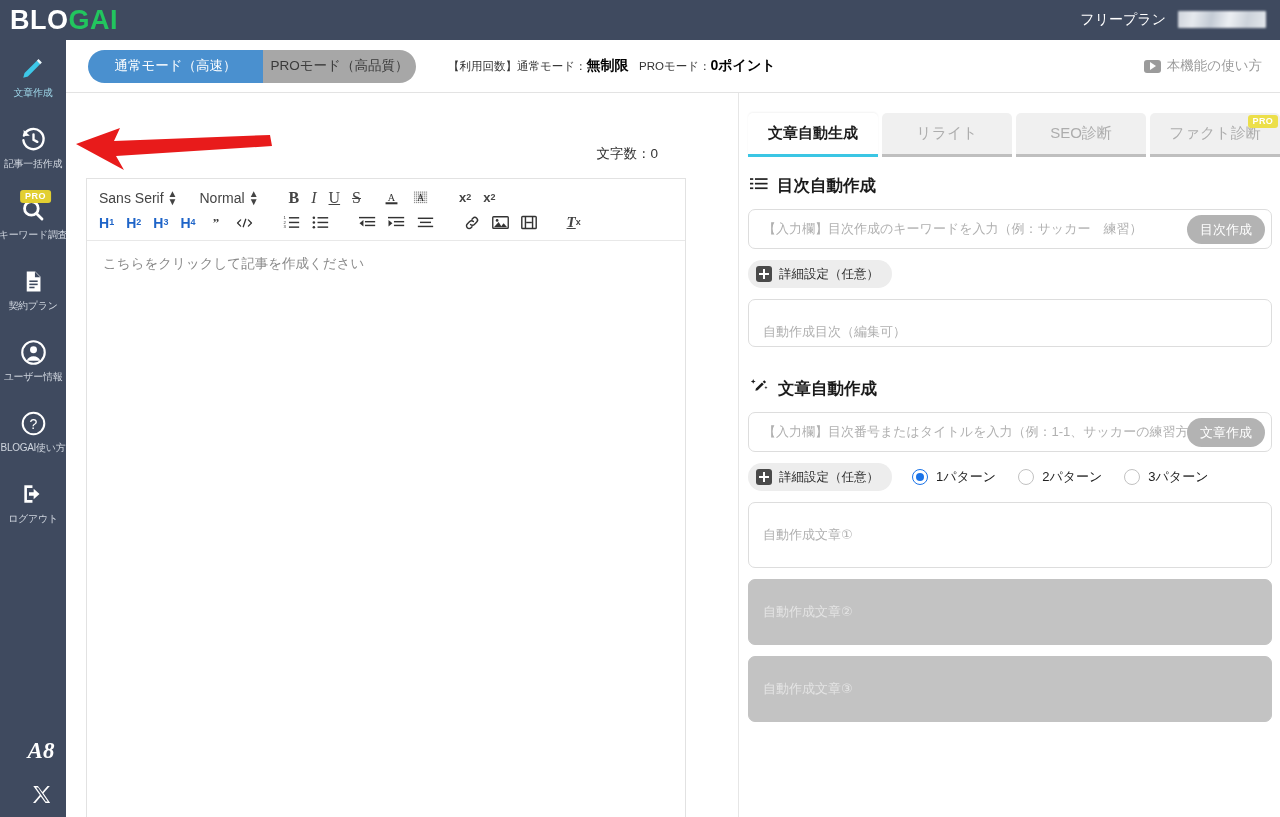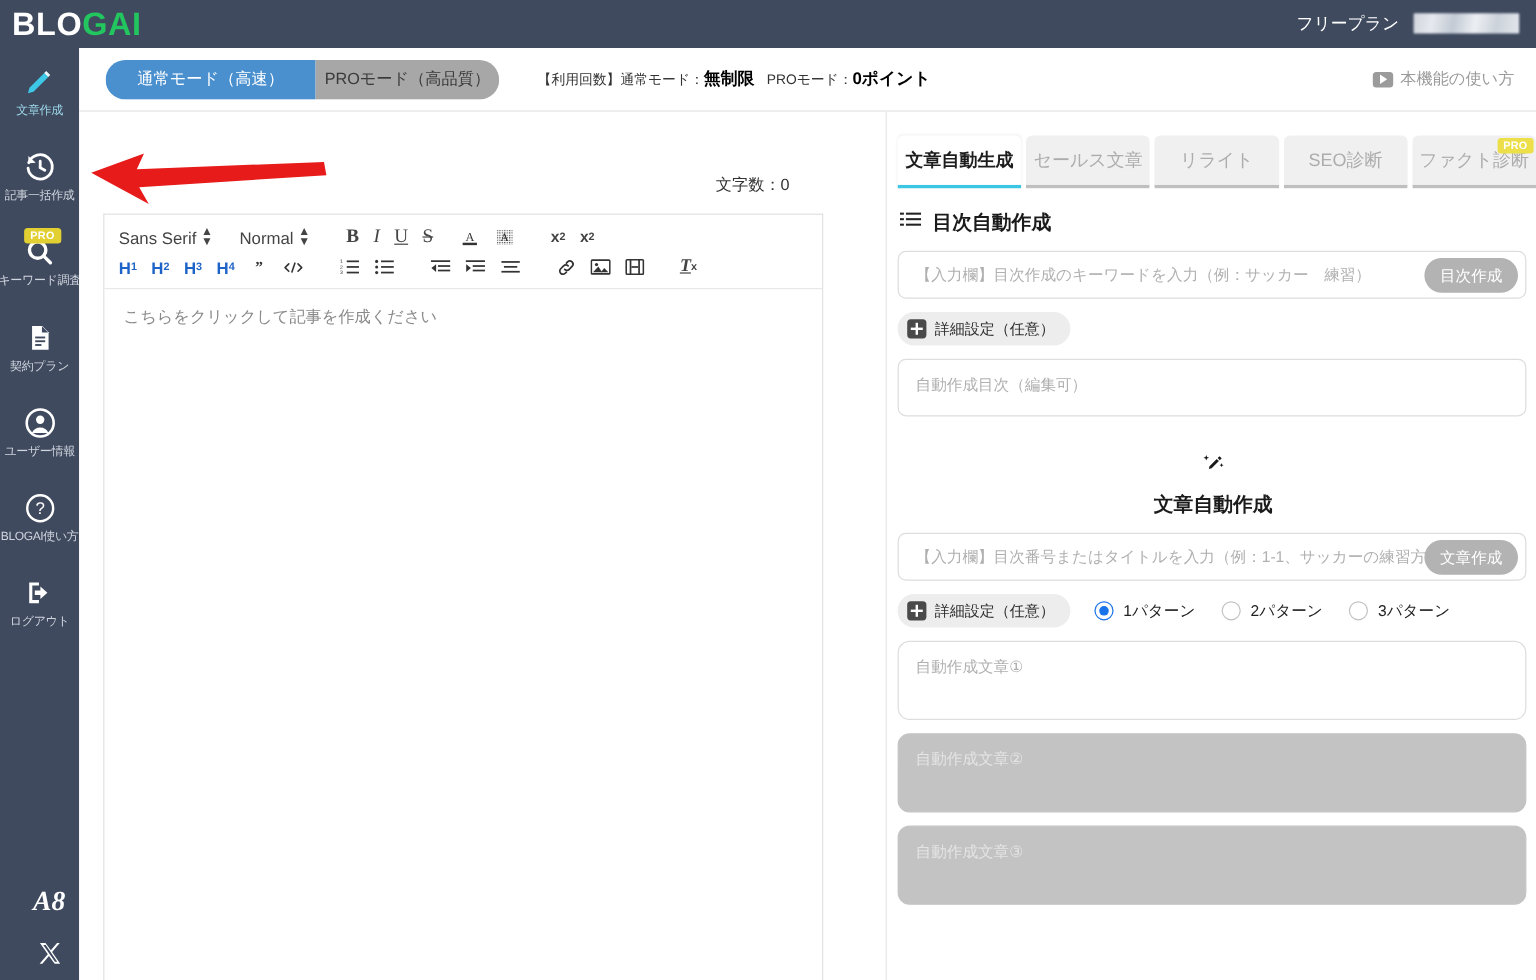--- a/index.html
+++ b/index.html
@@ -208,21 +208,21 @@
     font-size: 9px; font-weight: 700; letter-spacing: 0.3px;
     padding: 1px 5px; border-radius: 3px; line-height: 1.25;
   }
 
   .panel { padding: 12px 8px 0 8px; }
   .sec-head {
     display: flex; align-items: center; gap: 9px;
     font-size: 16.5px; font-weight: 700; color: #1b1b1b;
     margin: 6px 0 12px 2px;
   }
-  .sec-head.second { margin-top: 30px; flex-direction: column; }
+  .sec-head.second { margin-top: 30px; }
 
   .input-row {
     position: relative; width: 100%; height: 40px;
     border: 1px solid #dddddd; border-radius: 7px; background: #ffffff;
     display: flex; align-items: center;
   }
   .input-row .ph {
     font-size: 13px; color: #b0b0b0; margin-left: 14px; white-space: nowrap;
   }
   .row-btn {
@@ -259,24 +259,24 @@
   }
   .radio.on .dot { border-color: #1a73e8; }
   .radio.on .dot::after {
     content: ""; width: 8px; height: 8px; border-radius: 50%; background: #1a73e8;
   }
 
   .ta {
     width: 100%; margin-top: 11px;
     border: 1px solid #dddddd; border-radius: 7px; background: #ffffff;
     font-size: 13px; color: #b0b0b0;
-    padding: 12px 14px;
+    padding: 23px 14px;
   }
   .ta.h1 { height: 48px; }
-  .ta.out { height: 66px; border-radius: 10px; }
+  .ta.out { height: 66px; }
   .ta.disabled { background: #c3c3c3; color: #e4e4e4; border-color: #c3c3c3; }
 
   
   .arrow-overlay {
     position: absolute; left: 74px; top: 126px;
     width: 200px; height: 48px; pointer-events: none;
   }
 </style>
 </head>
 <body>
@@ -589,23 +589,20 @@
       </div>
     </div>
 
     <div class="col-divider"></div>
 
     <div class="right-col">
 
       <div class="tabs">
         <div class="tab active">
           <span>文章自動生成</span>
-        </div>
-        <div class="tab">
-          <span>セールス文章</span>
         </div>
         <div class="tab">
           <span>リライト</span>
         </div>
         <div class="tab">
           <span>SEO診断</span>
         </div>
         <div class="tab">
           <span class="pro-badge-tab">PRO</span>
           <span>ファクト診断</span>

